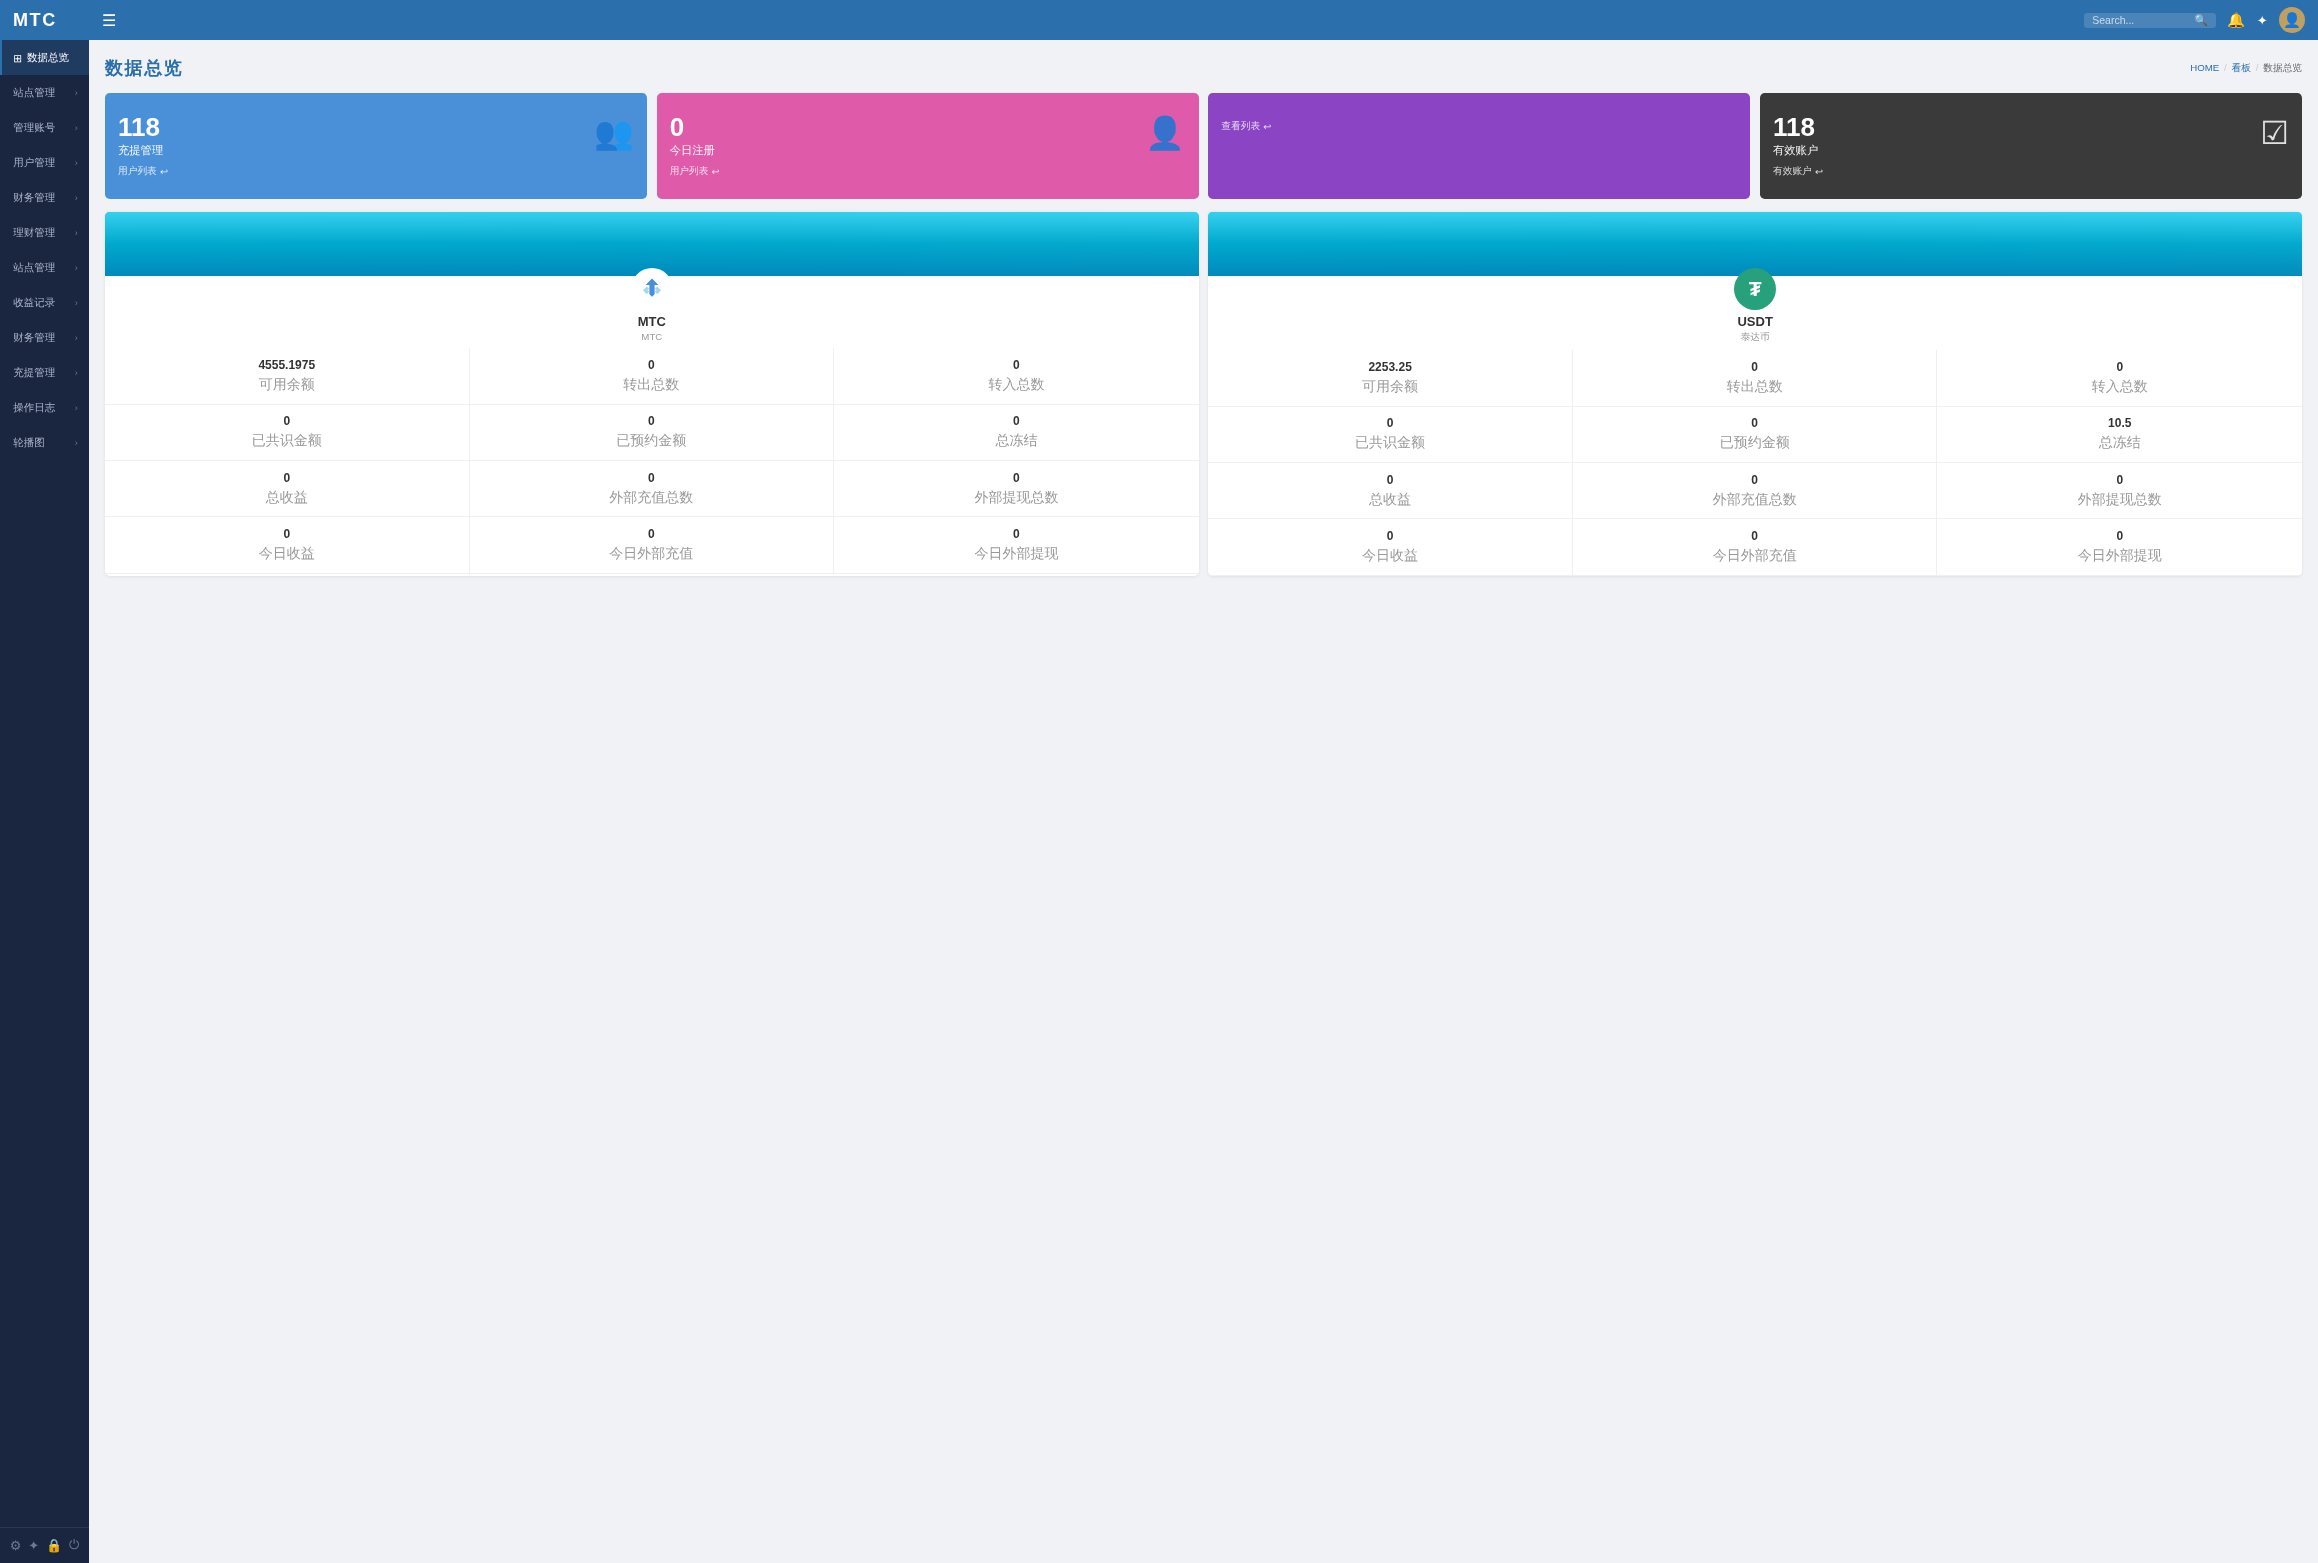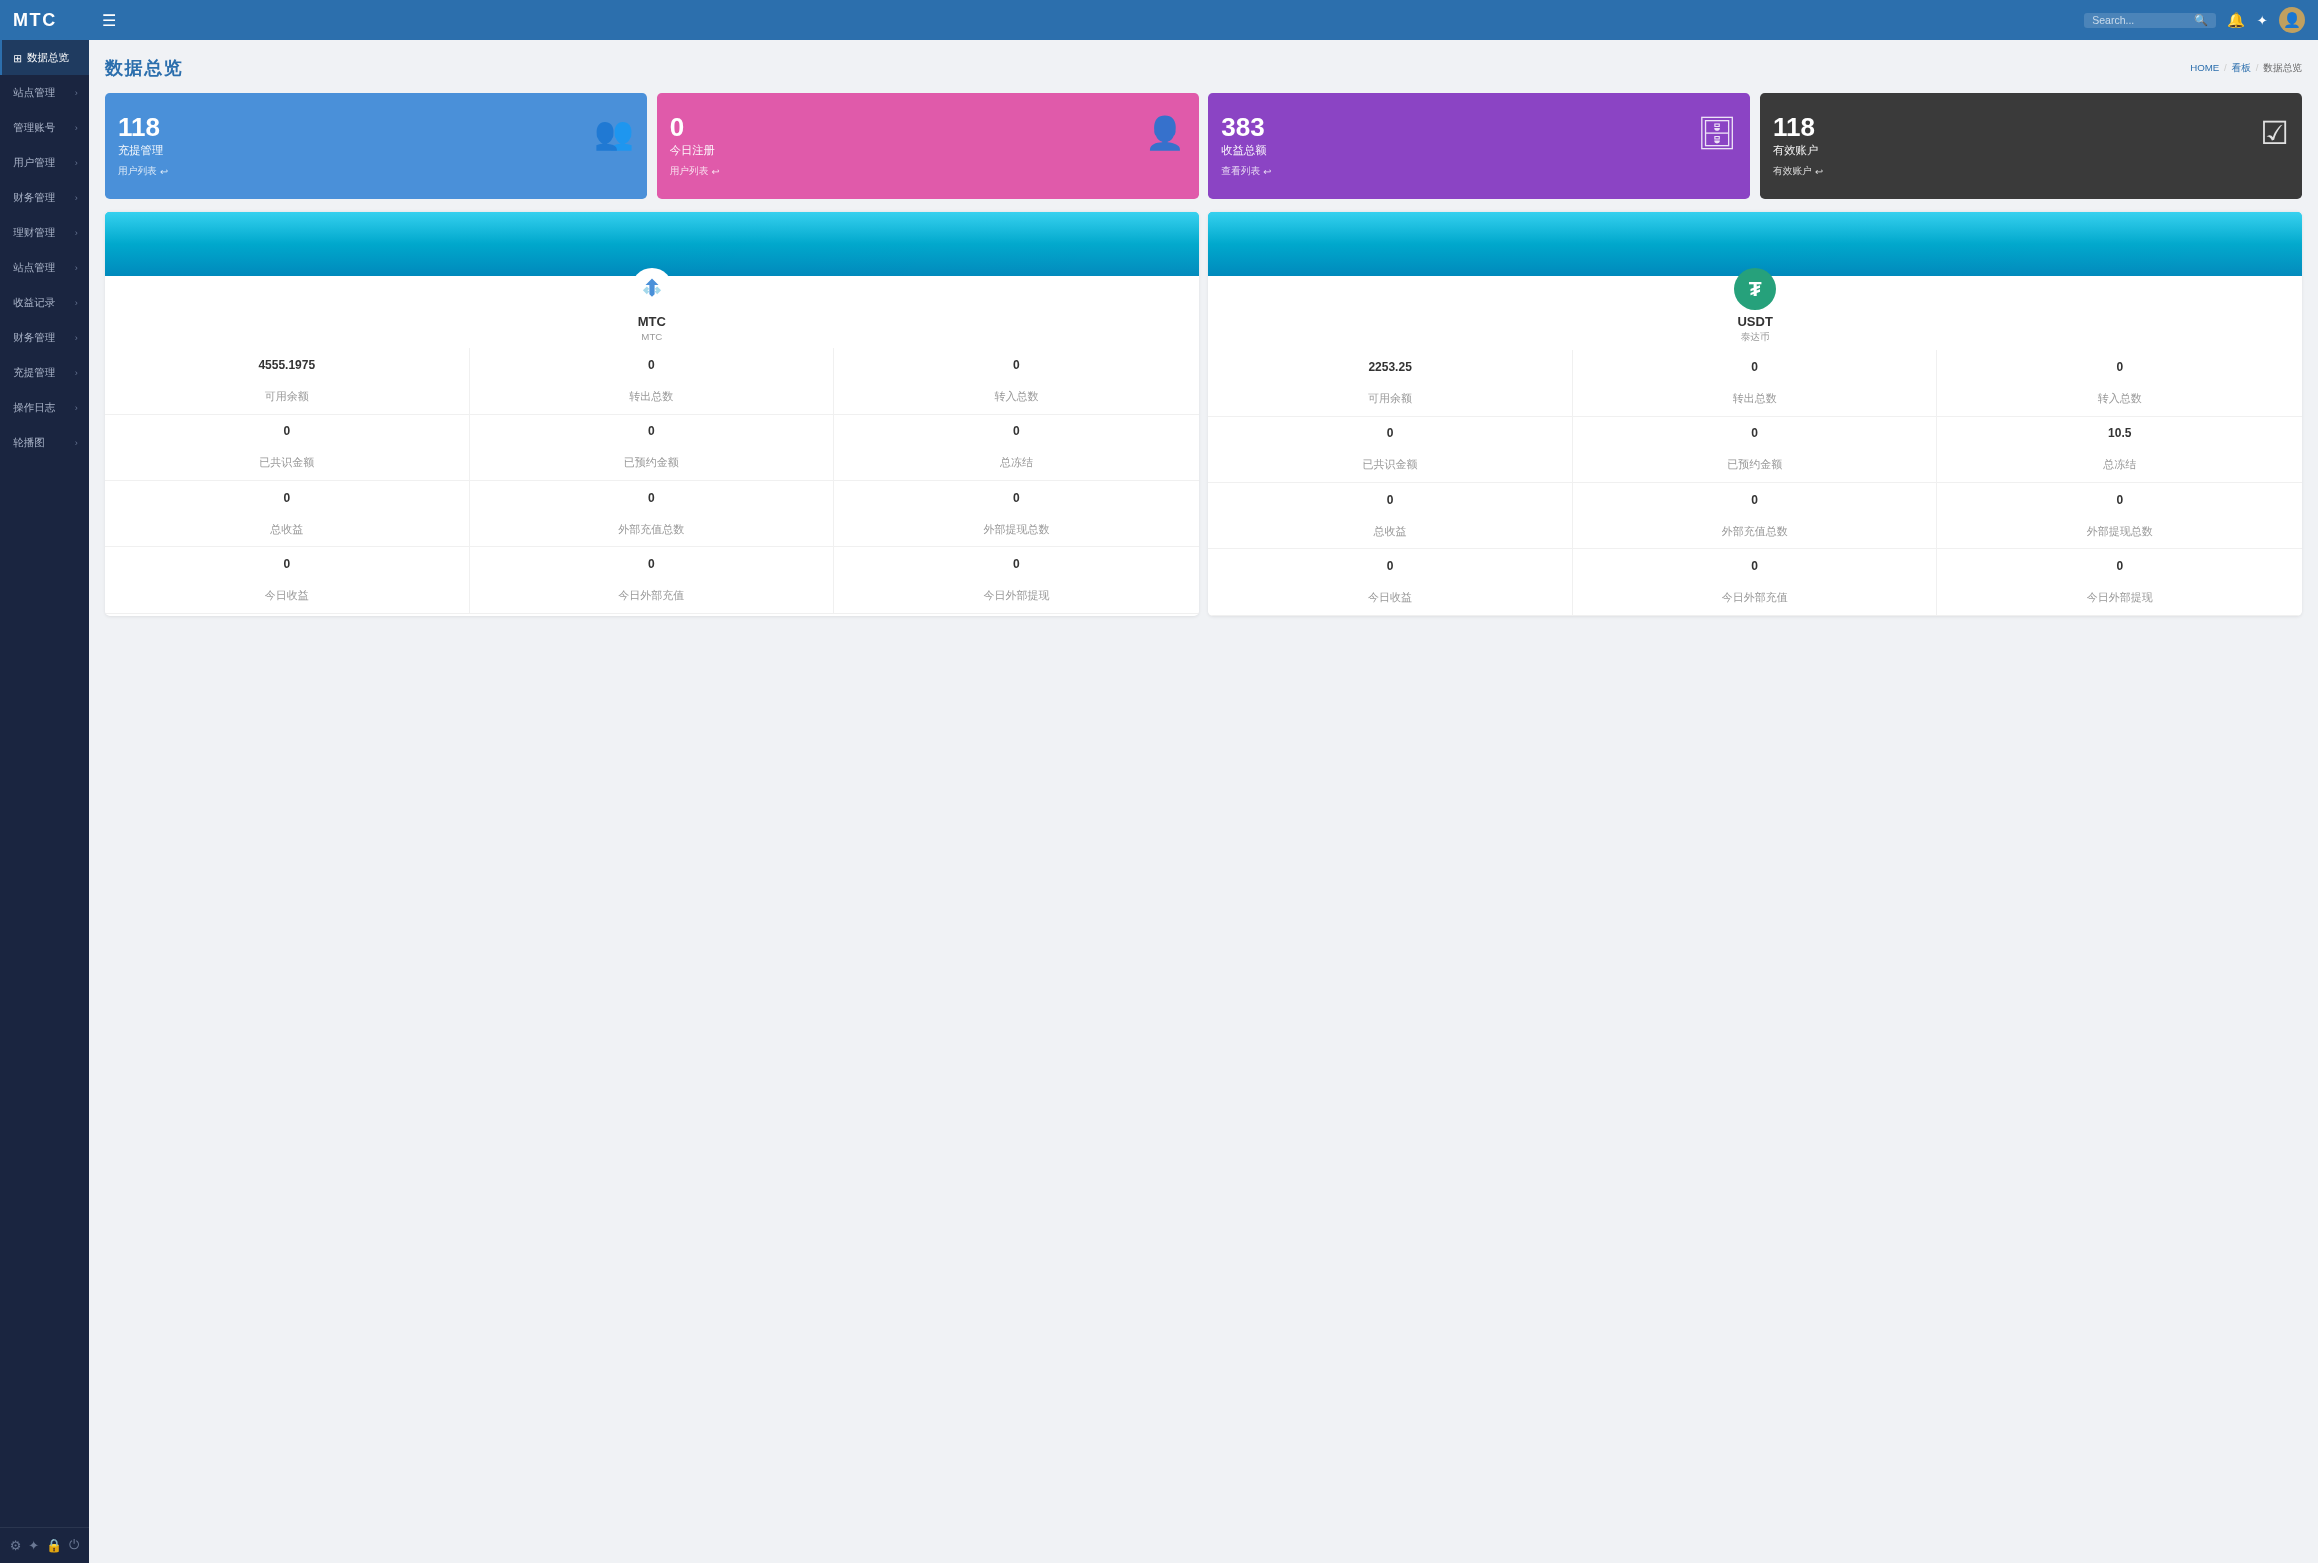--- a/index.html
+++ b/index.html
@@ -278,23 +278,23 @@
       border-bottom: 0.8px solid #f0f0f0;
       text-align: center;
     }
     .crypto-stat-cell:nth-child(3n) { border-right: none; }
     .crypto-stat-value {
       font-size: 12px;
       font-weight: 700;
       color: #333;
     }
     .crypto-stat-label {
-      font-size: 11px;
+      font-size: 14px;
       color: #999;
-      margin-top: 17px;
+      margin-top: 4px;
     }
 
     
     .mtc-logo-svg {
       width: 26px; height: 26px;
     }
     
     .usdt-symbol {
       font-size: 21px;
       font-weight: bold;
@@ -441,27 +441,20 @@
           </div>
           <div class="stat-icon">👤</div>
         </div>
         <div class="stat-link">
           <span>用户列表</span>
           <span>↩</span>
         </div>
       </div>
 
       <div class="stat-card purple">
-        <div class="stat-card-top">
-          <div>
-            <div class="stat-number">383</div>
-            <div class="stat-label">收益总额</div>
-          </div>
-          <div class="stat-icon">🗄</div>
-        </div>
         <div class="stat-link">
           <span>查看列表</span>
           <span>↩</span>
         </div>
       </div>
 
       <div class="stat-card dark">
         <div class="stat-card-top">
           <div>
             <div class="stat-number">118</div>

